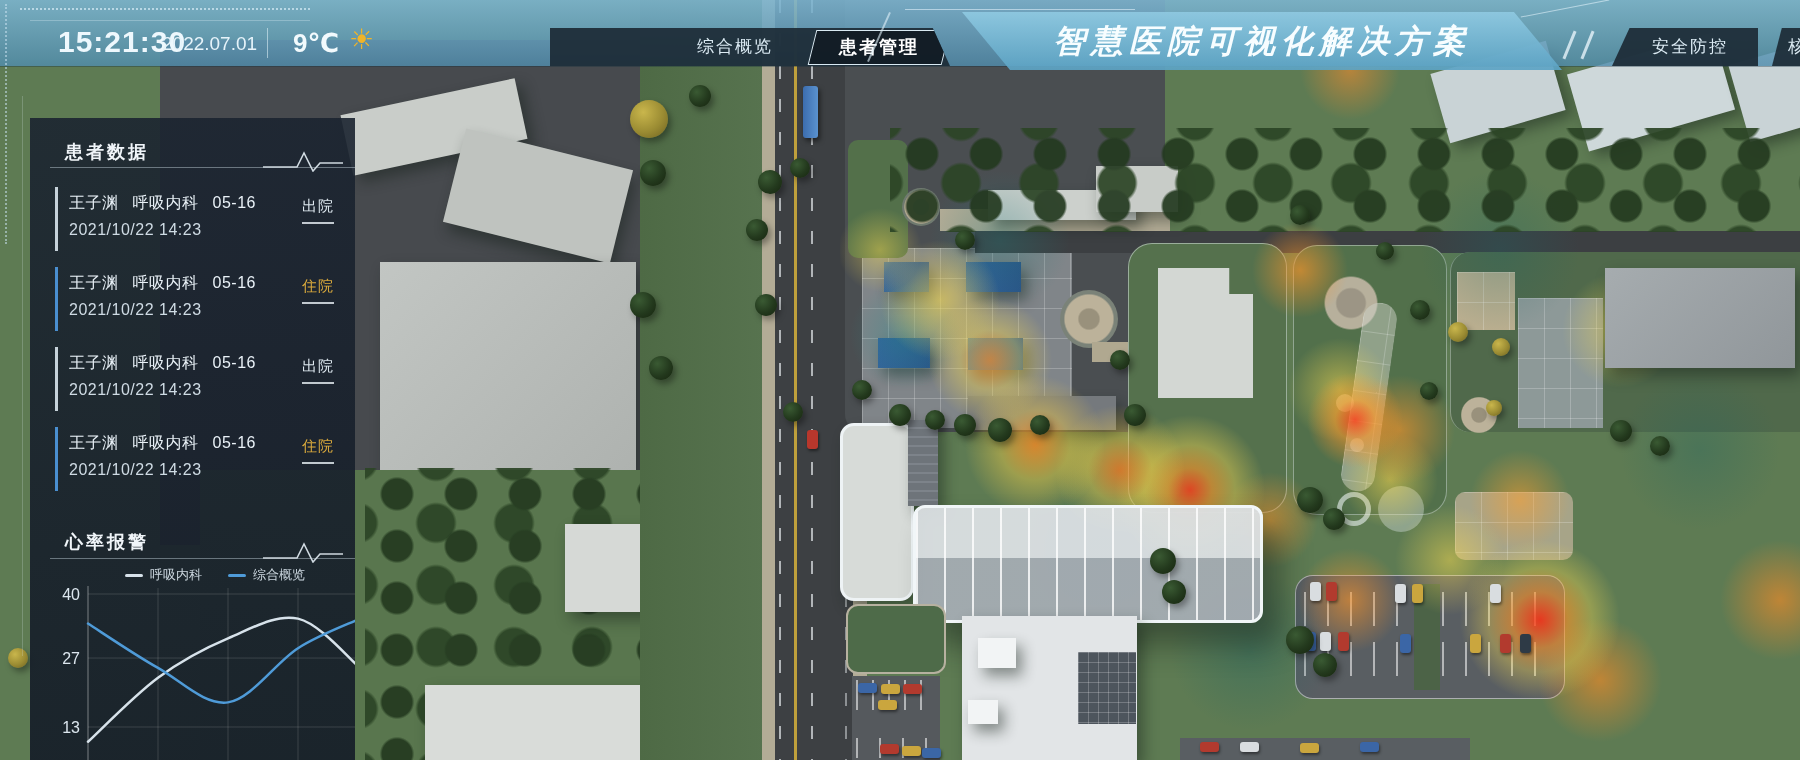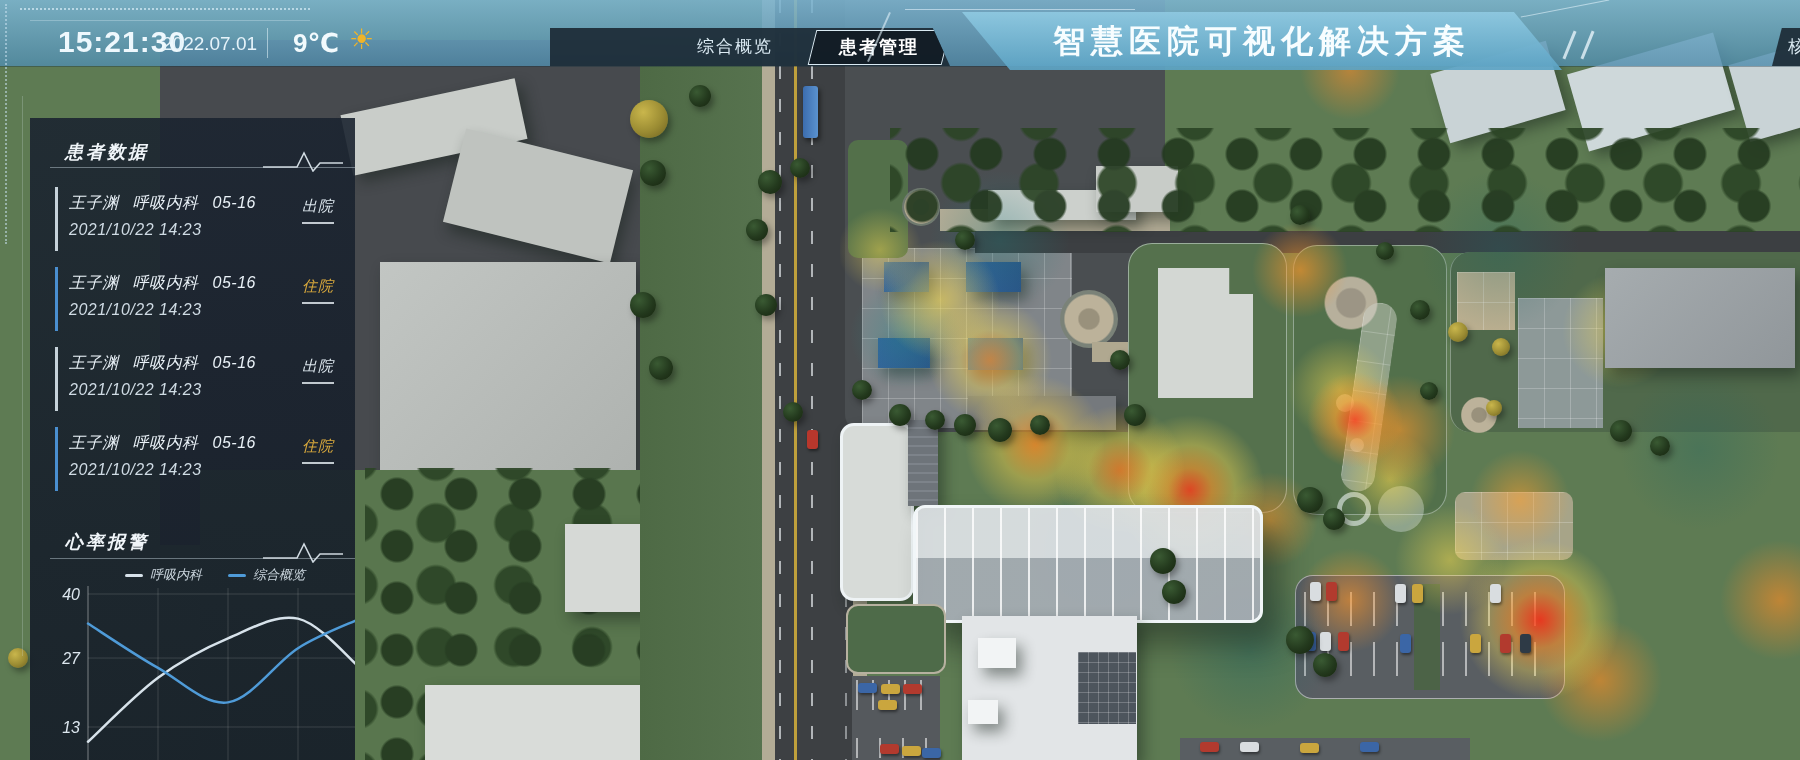--- a/index.html
+++ b/index.html
@@ -40,28 +40,28 @@
   .tab{position:absolute;top:0;height:38px;line-height:38px;font-size:17px;color:#dcebf4;
        text-align:center;cursor:pointer;}
   .tab-box{position:absolute;left:262px;top:2px;width:132px;height:33px;border:1px solid #d9e9f2;
            background:rgba(16,26,34,.85);transform:skewX(-14deg);}
   .tab-box .in{display:block;transform:skewX(14deg);line-height:33px;font-size:18px;font-weight:bold;
            color:#ffffff;text-align:center;letter-spacing:2px;}
   .banner{position:absolute;left:962px;top:12px;width:600px;height:58px;
           background:linear-gradient(180deg,rgba(142,200,224,.95),rgba(92,163,196,.92));
           clip-path:polygon(0 0,92% 0,100% 100%,8% 100%);}
   .banner .title{display:block;text-align:center;line-height:58px;font-size:32px;font-weight:bold;
-          color:#f7fdff;letter-spacing:6px;}
+          color:#f7fdff;letter-spacing:6px;font-style:italic;}
   .deco-line{position:absolute;background:rgba(225,242,250,.6);}
   .dotted-h{position:absolute;border-top:2px dotted rgba(215,236,246,.7);}
   .dotted-v{position:absolute;border-left:2px dotted rgba(200,226,240,.55);}
   .slash{position:absolute;width:3px;height:30px;background:rgba(240,250,255,.75);transform:rotate(22deg);}
   
   .panel{position:absolute;left:30px;top:118px;width:325px;height:642px;
-         background:linear-gradient(180deg,rgba(27,36,48,.9),rgba(21,29,40,.92));font-style:italic;}
+         background:linear-gradient(180deg,rgba(27,36,48,.9),rgba(21,29,40,.92));}
   .sec-title{position:absolute;left:35px;font-size:18px;font-weight:bold;color:#f0f5f9;letter-spacing:3px;}
   .sec-line{position:absolute;left:20px;right:0;height:1px;background:rgba(200,215,225,.45);}
   .ecg{position:absolute;right:12px;}
   .pitem{position:absolute;left:25px;width:285px;height:68px;cursor:pointer;}
   .pitem .bar{position:absolute;left:0;top:2px;width:3px;height:64px;}
   .pitem .nm{position:absolute;left:14px;top:8px;font-size:16px;color:#e9f1f7;letter-spacing:.5px;}
   .pitem .nm span{margin-right:14px;}
   .pitem .dt{position:absolute;left:14px;top:36px;font-size:16px;color:#cfdbe4;letter-spacing:.5px;}
   .pitem .badge{position:absolute;right:6px;top:12px;font-size:15px;letter-spacing:1px;padding-bottom:6px;
                 border-bottom:2px solid rgba(235,242,247,.8);}
@@ -274,20 +274,23 @@
 
     <div class="banner">
       <span class="title">智慧医院可视化解决方案</span>
     </div>
     <div class="deco-line" style="left:905px;top:9px;width:230px;height:1px;"></div>
     <div class="deco-line" style="left:878px;top:10px;width:2px;height:54px;transform:rotate(24deg);"></div>
     <div class="deco-line" style="left:1520px;top:8px;width:90px;height:1px;transform:rotate(-11deg);"></div>
     <div class="slash" style="left:1568px;top:30px;"></div>
     <div class="slash" style="left:1586px;top:30px;"></div>
 
+    <div class="navbar r1">
+      <div class="tab" style="left:18px;width:120px;letter-spacing:2px;">安全防控</div>
+    </div>
     <div class="navbar r2">
       <div class="tab" style="left:16px;width:30px;text-align:left;">核</div>
     </div>
   </div>
   <div class="dotted-v" style="left:5px;top:4px;height:240px;"></div>
   <div class="deco-line" style="left:22px;top:96px;width:1px;height:560px;opacity:.35;"></div>
 
   <div class="panel">
     <div class="sec-title" style="top:22px;">患者数据</div>
     <div class="sec-line" style="top:49px;"></div>

